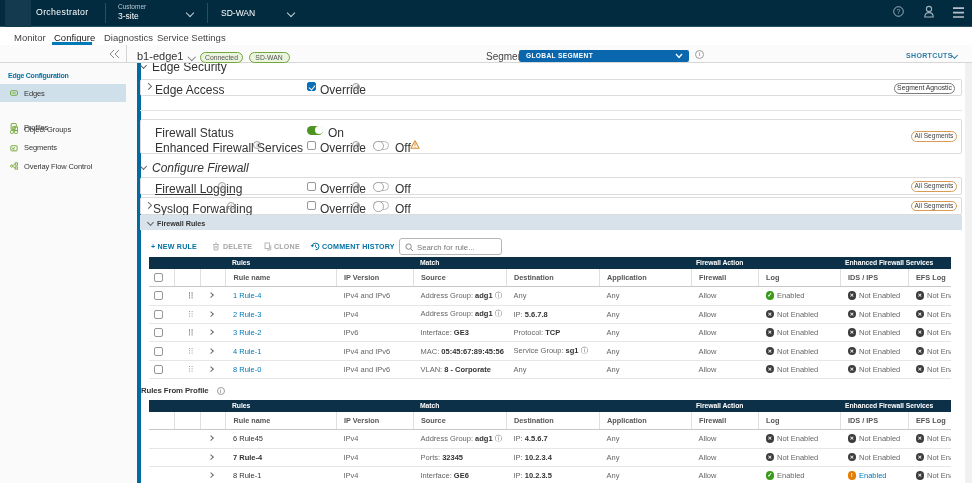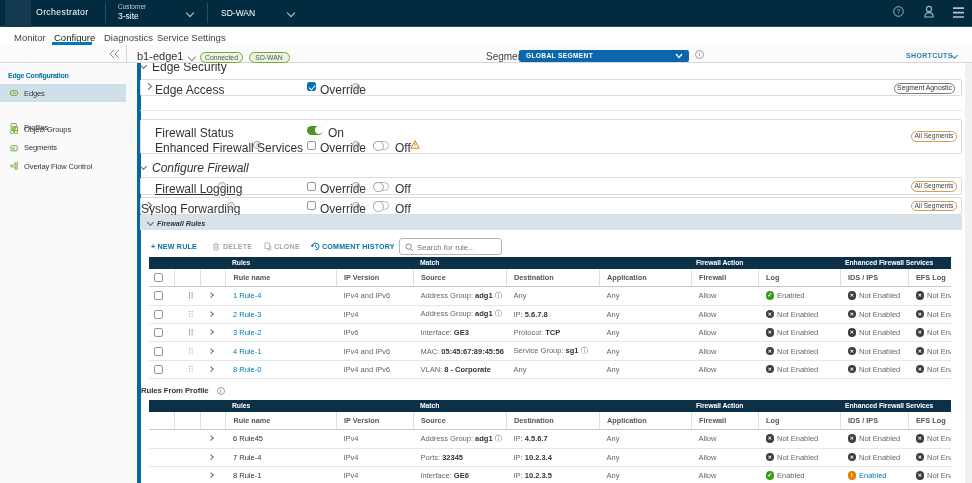--- a/index.html
+++ b/index.html
@@ -76,21 +76,21 @@
 .tog.off::before { content:""; position:absolute; left:-1px; top:-1px; width:8.5px; height:8.5px;
   border-radius:50%; background:#fff; border:1px solid #a8a8a8; }
 .pill-o { position:absolute; height:10.5px; border:1px solid #d69c55; border-radius:6px; background:#fff;
   color:#444; font-size:6.6px; line-height:8.5px; text-align:center; }
 .pill-gr { position:absolute; height:10.5px; border:1px solid #7c7c7c; border-radius:6px; background:#fff;
   color:#333; font-size:6.8px; line-height:8.5px; text-align:center; }
 .warn { position:absolute; width:10px; height:9px; }
 .hr { position:absolute; left:140px; width:822px; height:1px; background:#e5e5e5; }
 
 
-.fr-bar { position:absolute; left:140px; top:215px; width:822px; height:14.5px; background:#d7e2ea;font-style:italic; }
+.fr-bar { position:absolute; left:140px; top:215px; width:822px; height:14.5px; background:#d7e2ea; }
 .fr-bar .t { position:absolute; left:17px; top:3.5px; font-size:7.2px; font-weight:700; color:#333; }
 .btn-blue { color:#0072a3; font-size:7.1px; font-weight:700; letter-spacing:.2px; }
 .btn-gray { color:#a5a5a5; font-size:7.1px; font-weight:700; letter-spacing:.2px; }
 .searchbox { position:absolute; left:399px; top:238px; width:103px; height:16.5px; border:1px solid #b5b5b5;
   border-radius:3px; background:#fff; }
 .searchbox .ph { position:absolute; left:17px; top:4px; font-size:7.8px; color:#777; }
 
 
 .tblwrap { position:absolute; left:149px; width:802px; overflow:hidden; }
 .grphd { position:relative; width:879px; height:12.2px; background:#0d3049; }
@@ -239,21 +239,21 @@
   <div class="inf" style="left:218px; top:182px;"></div>
   <div class="cb" style="left:307px; top:181.5px;"></div>
   <div class="lab" style="left:320px; top:182px;">Override</div>
   <div class="inf" style="left:352px; top:182px;"></div>
   <div class="tog off" style="left:373px; top:181.5px;"></div>
   <div class="lab" style="left:395px; top:182px;">Off</div>
   <div class="pill-o" style="left:911px; top:181px; width:46px;">All Segments</div>
 
   <div class="rowbox" style="top:196.5px; height:18px;"></div>
   <div class="chev-r" style="left:145px; top:201.5px;"></div>
-  <div class="lab" style="left:141px; top:201.5px;">Syslog Forwarding</div>
+  <div class="lab" style="left:153px; top:201.5px;">Syslog Forwarding</div>
   <div class="inf" style="left:227px; top:202px;"></div>
   <div class="cb" style="left:307px; top:201px;"></div>
   <div class="lab" style="left:320px; top:201.5px;">Override</div>
   <div class="inf" style="left:352px; top:201.5px;"></div>
   <div class="tog off" style="left:373px; top:201px;"></div>
   <div class="lab" style="left:395px; top:201.5px;">Off</div>
   <div class="pill-o" style="left:911px; top:200.5px; width:46px;">All Segments</div>
 
   <div class="fr-bar">
     <div class="chev-d" style="left:6px; top:3.5px;"></div>
@@ -446,21 +446,21 @@
             <td>Any</td>
         <td>Allow</td>
             <td><span class="sic no"></span>Not Enabled</td>
             <td><span class="sic no"></span>Not Enabled</td>
             <td><span class="sic no"></span>Not Enabled</td>
       </tr>
       <tr class="r">
         <td></td>
             <td></td>
             <td><span class="chri" style="margin-left:1px;"></span></td>
-        <td style="color:#333;">7 Rule-4</td>
+        <td style="color:#333;font-weight:bold;">7 Rule-4</td>
             <td>IPv4</td>
             <td>Ports: <span class="b">32345</span></td>
             <td>IP: <span class="b">10.2.3.4</span></td>
             <td>Any</td>
         <td>Allow</td>
             <td><span class="sic no"></span>Not Enabled</td>
             <td><span class="sic no"></span>Not Enabled</td>
             <td><span class="sic no"></span>Not Enabled</td>
       </tr>
       <tr class="r">

